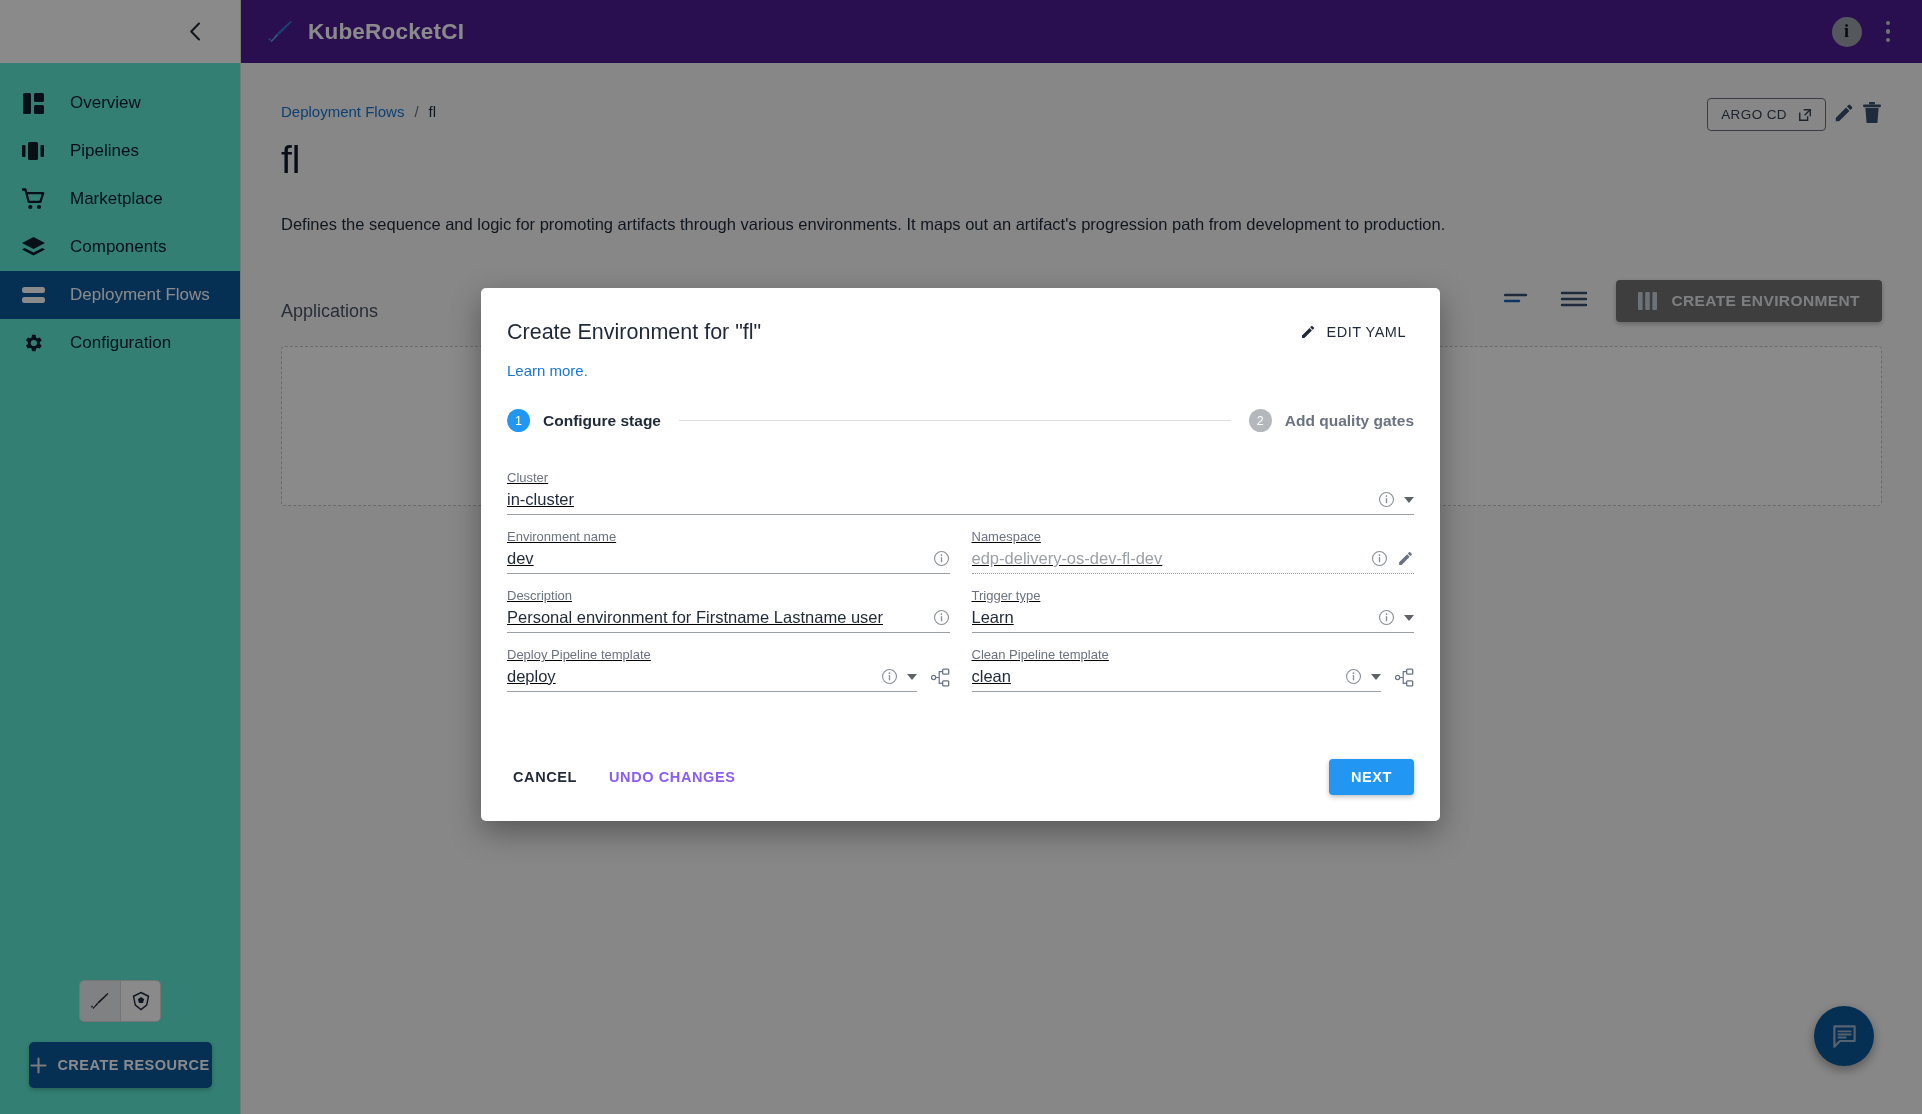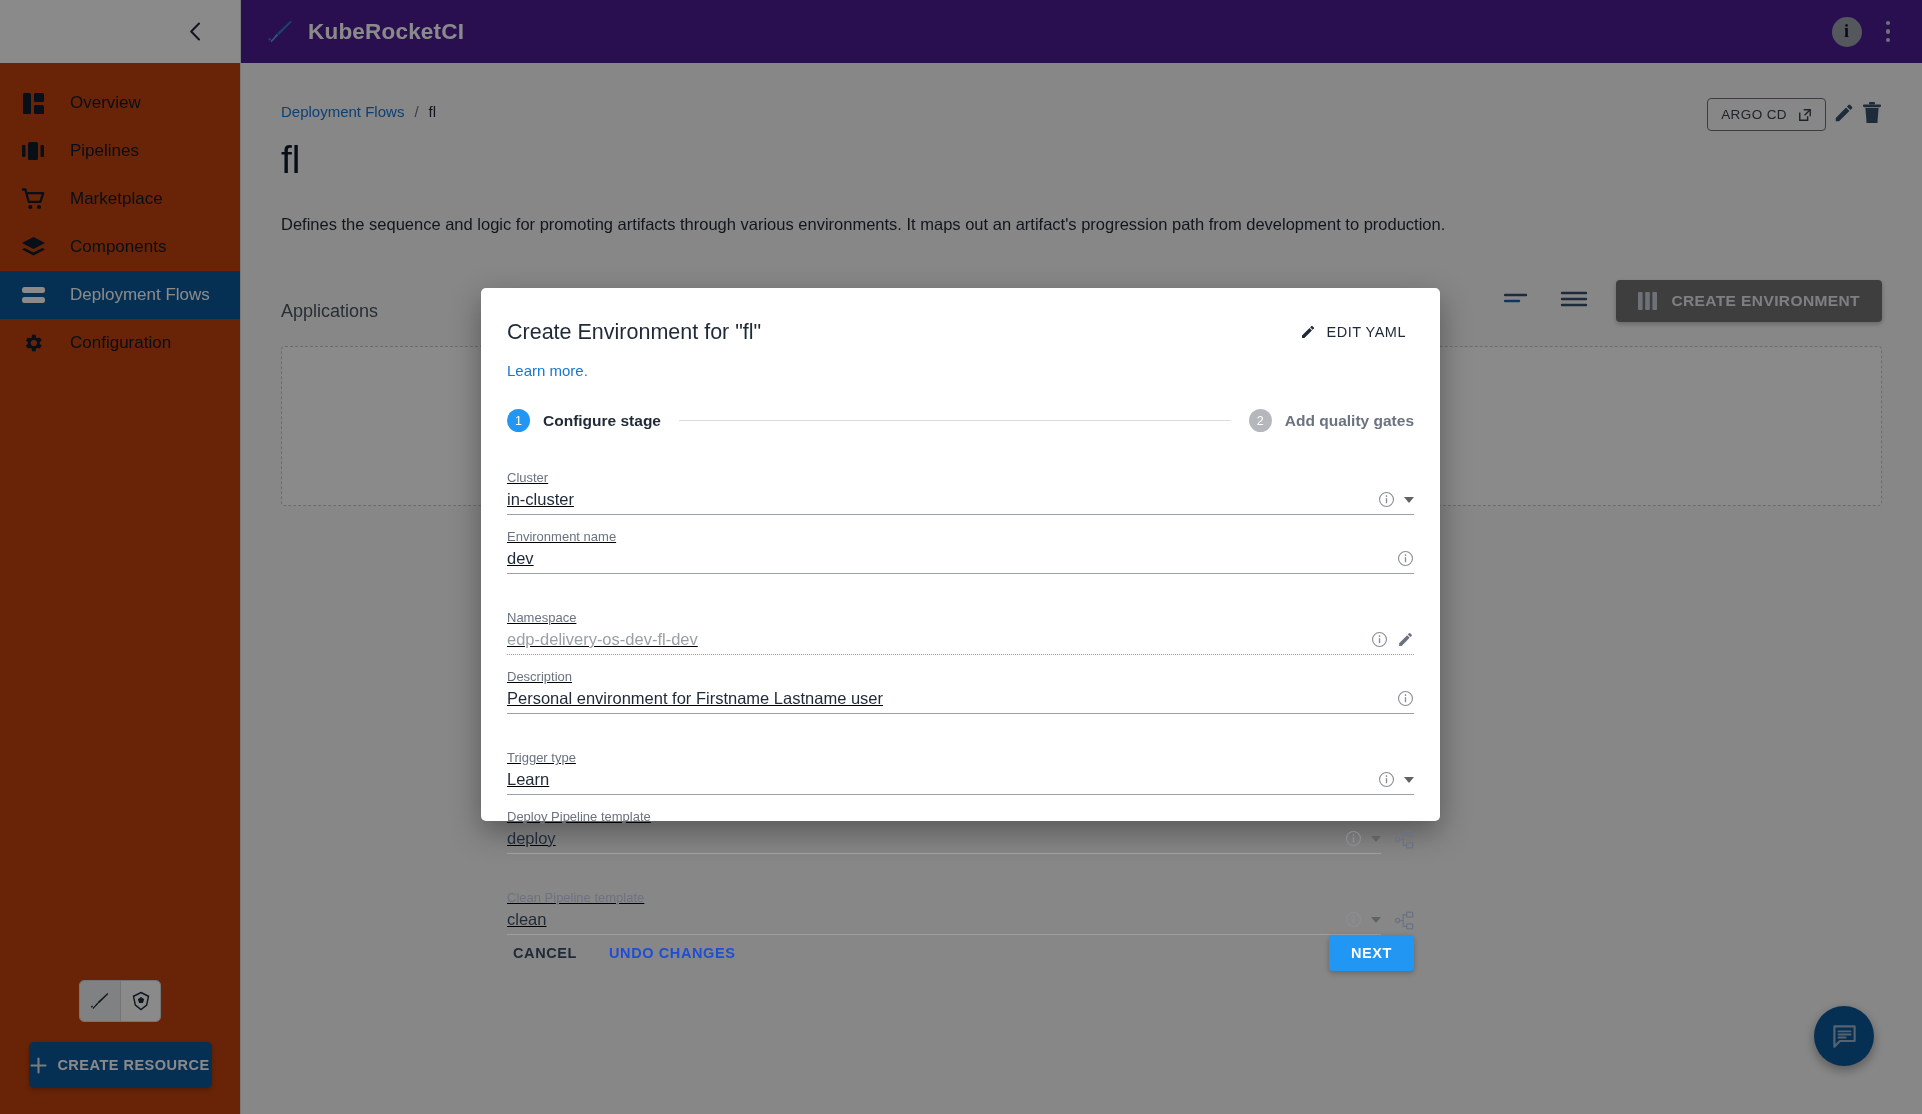--- a/index.html
+++ b/index.html
@@ -8,21 +8,21 @@
     font-family: "Liberation Sans", sans-serif;
     background: #ffffff;
     overflow: hidden;
   }
 
   #app { position: relative; width: 1922px; height: 1114px; background:#fafafa; }
 
   
   .sidebar {
     position:absolute; left:0; top:0; width:241px; height:1114px;
-    background:#c2410c; display:flex; flex-direction:column;
+    background:#5eead4; display:flex; flex-direction:column;
     border-right:1px solid #e0e0e0;
   }
   .sidebar-top {
     height:63px; display:flex; align-items:center; justify-content:flex-end;
     padding-right:28px; background:#ffffff;
   }
   .collapse-btn {
     width:34px;height:34px;border-radius:50%;display:flex;align-items:center;justify-content:center;
     cursor:pointer; color:#1f2937;
   }
@@ -109,36 +109,36 @@
     width:23px;height:23px;border-radius:50%;display:flex;align-items:center;justify-content:center;
     font-size:12.5px;color:#fff;
   }
   .step-num.on { background:#2196f3; }
   .step-num.off { background:#b4b8bd; }
   .step-label { font-size:15.5px; color:#1f2937; font-weight:600; }
   .step-label.off { color:#6b7280; font-weight:700; }
   .step-line { flex:1 1 auto; height:1px; background:#dadde0; margin:0 18px; }
 
   .form { padding:24px 26px 0 26px;text-decoration:underline; }
-  .row { display:flex; gap:22px;flex-direction:column; }
+  .row { display:flex; gap:22px; }
   .field { flex:1 1 0; min-width:0; margin-top:14px; }
   .field.full { width:100%; }
   .f-label { font-size:13px; color:#6b7280; margin-bottom:5px; }
   .f-ctl { display:flex; align-items:center; border-bottom:1px solid #9aa0a6; padding-bottom:5px; }
   .f-ctl.dotted { border-bottom:1px dotted #9aa0a6; }
   .f-val { flex:1 1 auto; font-size:16.5px; color:#1f2937; white-space:nowrap; overflow:hidden; text-overflow:ellipsis; }
   .f-val.ph { color:#9aa0a6; }
   .f-adorn { display:flex; align-items:center; gap:9px; margin-left:10px; }
   .caret { width:0;height:0;border-left:5px solid transparent;border-right:5px solid transparent;border-top:6px solid #5f6368; cursor:pointer; }
   .ext-ico { margin-left:14px; cursor:pointer; flex:0 0 auto; }
 
   .modal-foot { margin-top:auto; display:flex; align-items:center; padding:0 26px 26px 26px; gap:20px; }
   .btn-text { background:none;border:none;cursor:pointer;font-size:14.5px;letter-spacing:.6px;font-weight:600;padding:8px 6px; }
   .btn-cancel { color:#1f2937; }
-  .btn-undo { color:#1d4ed8; }
+  .btn-undo { color:#8b5cf6; }
   .btn-next {
     margin-left:auto; background:#2196f3; color:#fff; border:none; border-radius:4px;
     height:36px; padding:0 22px; font-size:14.5px; font-weight:600; letter-spacing:.6px; cursor:pointer;
     box-shadow:0 2px 5px rgba(0,0,0,.25);
   }
 
   
   .page-actions { position:absolute; right:40px; top:98px; display:flex; align-items:center; gap:7px; }
   .argo-btn {
     height:33px;padding:0 13px;border:1px solid #6b7280;border-radius:4px;background:transparent;

